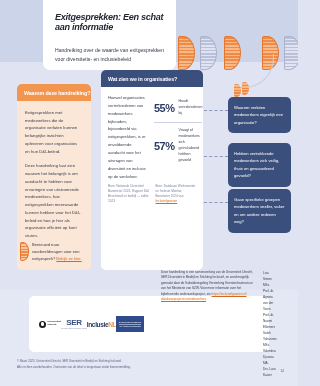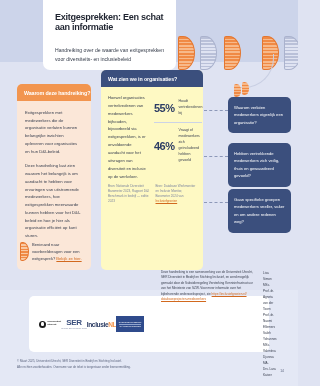--- a/index.html
+++ b/index.html
@@ -102,20 +102,21 @@
     border-radius: 0 0 7px 7px;
     padding: 24px 11px 8px 12px;
   }
   .title-card h1 {
     font-size: 9.1px;
     line-height: 1.15;
     font-weight: bold;
     color: #1f2430;
     letter-spacing: -0.3px;
     margin-bottom: 13px;
+    font-style: italic;
   }
   .title-card p {
     font-size: 5.1px;
     line-height: 1.72;
     color: #333a48;
   }
 
   
   .panel-orange {
     position: absolute;
@@ -175,21 +176,21 @@
   .cta .cta-txt a {
     color: #d2691e;
     text-decoration: underline;
   }
 
   
   .panel-blue {
     position: absolute;
     left: 101px; top: 70px;
     width: 102px; height: 200px;
-    background: #fef9c3;
+    background: #ffffff;
     border-radius: 5px;
     overflow: hidden;
   }
   .panel-blue .ph {
     background: #3b4f7d;
     height: 17px;
     display: flex;
     align-items: center;
     padding-left: 7px;
   }
@@ -442,21 +443,21 @@
     <span>Wat zien we in organisaties?</span>
   </div>
   <div class="pb">
     <div class="intro">Hoewel organisaties vertrekredenen van medewerkers bijhouden, bijvoorbeeld via exitgesprekken, is er onvoldoende aandacht voor het uitvragen van diversiteit en inclusie op de werkvloer.</div>
     <div class="stats">
       <div class="stat">
         <div class="num">55%</div>
         <div class="lab">Houdt vertrekredenen bij</div>
       </div>
       <div class="stat">
-        <div class="num">46%</div>
+        <div class="num">57%</div>
         <div class="lab">Vraagt of medewerkers zich geïncludeerd hebben gevoeld</div>
       </div>
     </div>
   </div>
   <div class="sources">
     <div>Bron: Nationale Diversiteit Barometer 2023, Rapport D&amp;I Benchmark in bedrijf — editie 2023</div>
     <div>
       <span>Bron: Database Werkmonitor en Inclusie Monitor, Barometer 2024 van</span>
       <a href="#">Inclusiefgroeien</a>
     </div>

